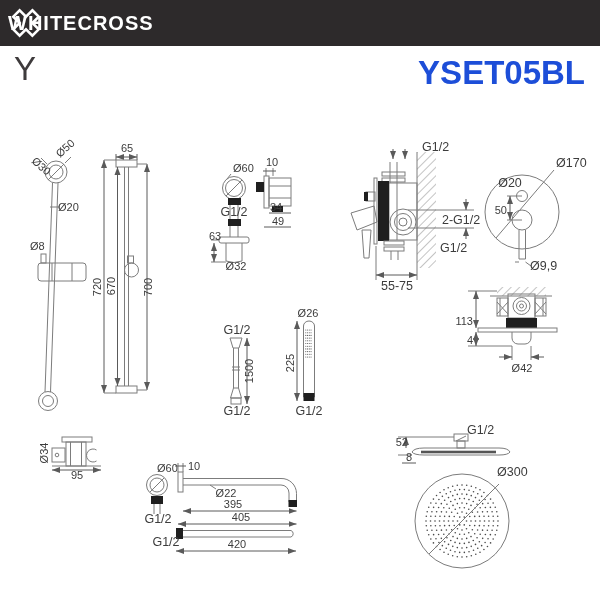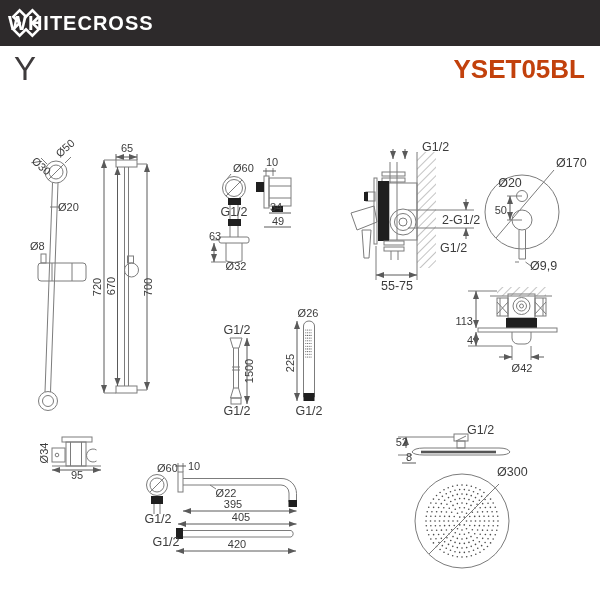--- a/index.html
+++ b/index.html
@@ -1,21 +1,21 @@
 <!DOCTYPE html>
 <html><head>
 <meta charset="utf-8">
 <style>
   html,body{margin:0;padding:0;background:#fff;width:600px;height:600px;overflow:hidden;
     font-family:"Liberation Sans",sans-serif;}
   .page{position:relative;width:600px;height:600px;background:#fff;}
   .topbar{position:absolute;left:0;top:0;width:600px;height:46px;display:flex;align-items:center;}
   .brand{color:#fff;font-size:20px;font-weight:bold;letter-spacing:1px;margin-left:8px;}
   .series{position:absolute;left:14px;top:50px;font-size:33px;font-weight:500;color:#3e3b3c;}
-  .model{position:absolute;right:15px;top:54px;font-size:26px;font-weight:bold;color:#c2410c;}
+  .model{position:absolute;right:15px;top:54px;font-size:33px;font-weight:bold;color:#1d4ed8;}
   svg{position:absolute;left:0;top:0;}
   .ln{stroke:#7c7c7c;stroke-width:1;fill:none;}
   .lnd{stroke:#5a5a5a;stroke-width:1;fill:none;}
   .dk{fill:#1f1f1f;stroke:none;}
   .dim{font-size:11px;fill:#3c3c3c;}
   .dimb{font-size:12.5px;fill:#3c3c3c;}
   .mid{text-anchor:middle;}
   .end{text-anchor:end;}
 </style>
 </head>

